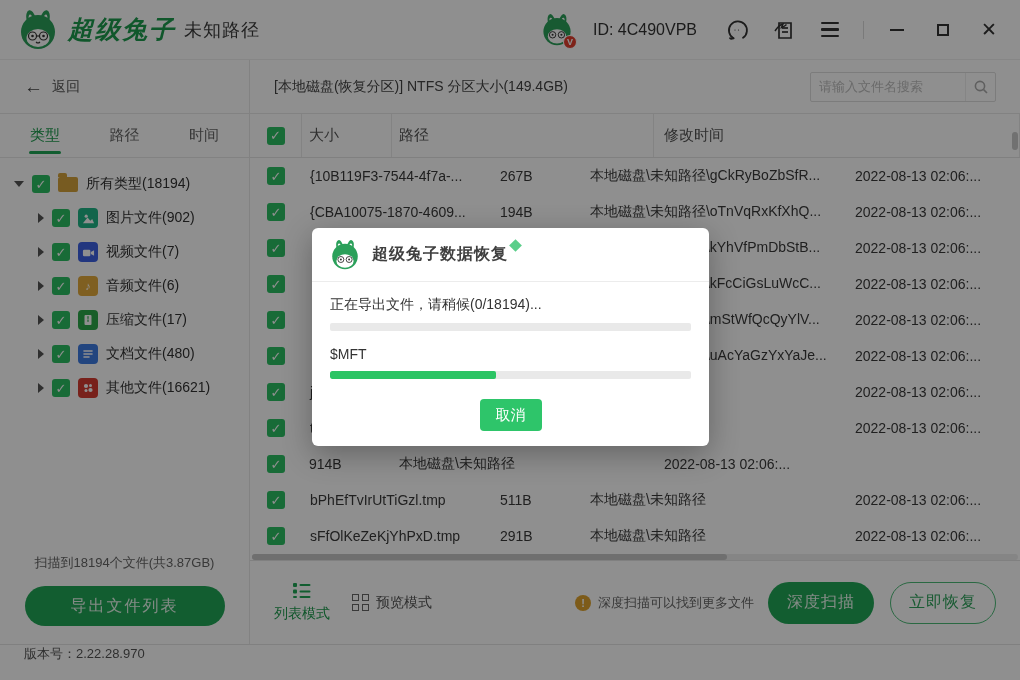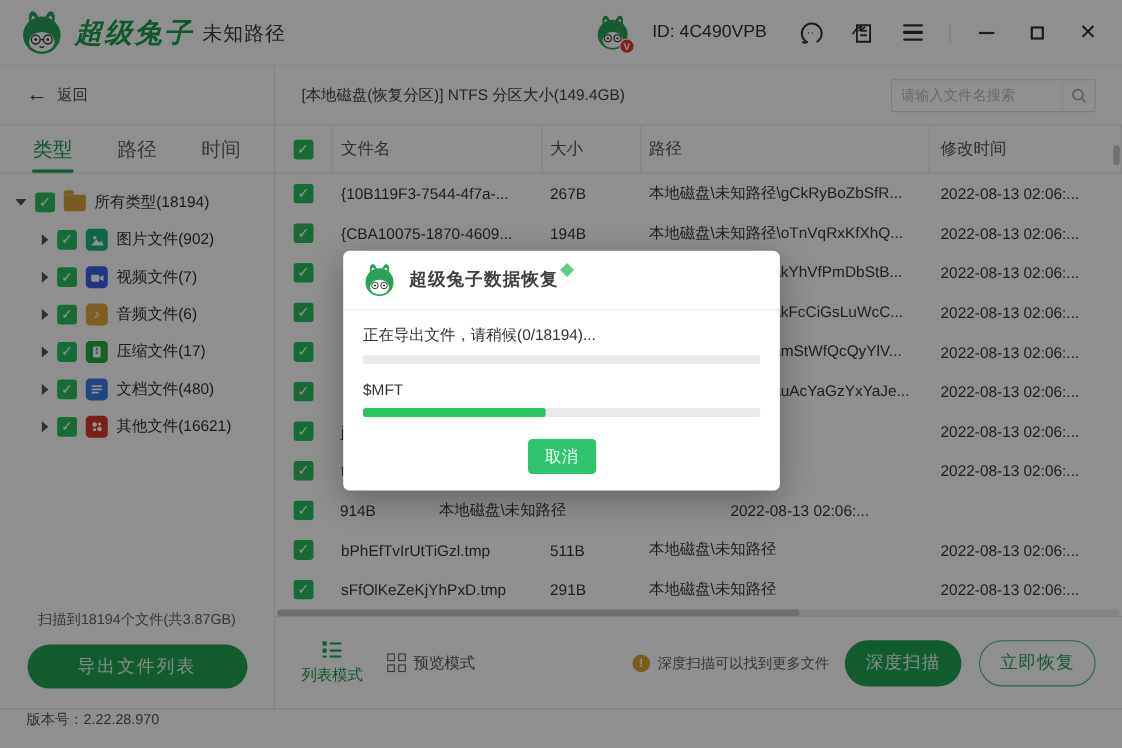--- a/index.html
+++ b/index.html
@@ -27,21 +27,21 @@
   
   .content { flex:1; display:flex; min-height:0; }
   .sidebar { width:250px; flex:0 0 auto; border-right:1px solid #e8e8e8; display:flex; flex-direction:column; background:#fff; }
   .main { flex:1; display:flex; flex-direction:column; min-width:0; position:relative; background:#fff; }
 
   
   .back-row { height:54px; display:flex; align-items:center; padding:0 24px; border-bottom:1px solid #e8e8e8; color:#555; cursor:pointer; }
   .back-arrow { font-size:19px; margin-right:9px; color:#444; }
   .back-label { font-size:14px; }
   .tabs-row { height:44px; display:flex; align-items:center; justify-content:space-between; padding:0 30px; border-bottom:1px solid #e8e8e8; }
-  .tab { font-size:18px; color:#666; cursor:pointer; position:relative; padding:11px 0;text-align:center; }
+  .tab { font-size:15px; color:#666; cursor:pointer; position:relative; padding:11px 0;text-align:center; }
   .tab.active { color:#1E9B4E; }
   .tab.active::after { content:""; position:absolute; left:-1px; right:-1px; bottom:2px; height:3px; background:#21A757; border-radius:2px; }
   .tree { padding-top:9px; }
   .tree-row { height:34px; display:flex; align-items:center; gap:8px; padding-left:14px; font-size:14px; color:#333; cursor:pointer; white-space:nowrap; }
   .tree-row.child { padding-left:38px; }
   .caret-down { width:0; height:0; border-left:5px solid transparent; border-right:5px solid transparent; border-top:6px solid #555; }
   .caret-right { width:0; height:0; border-top:5px solid transparent; border-bottom:5px solid transparent; border-left:6px solid #555; }
   .checkbox { width:18px; height:18px; background:#2BBF63; border-radius:3px; color:#fff; font-size:13px; font-weight:bold; display:flex; align-items:center; justify-content:center; flex:0 0 auto; cursor:pointer; }
   .ft-icon { width:20px; height:20px; border-radius:4px; color:#fff; display:flex; align-items:center; justify-content:center; flex:0 0 auto; font-size:11px; }
   .folder-icon { width:20px; height:15px; background:#D5A33C; border-radius:2px; position:relative; flex:0 0 auto; }
@@ -279,21 +279,20 @@
                 <line x1="10.6" y1="10.6" x2="14" y2="14"></line>
             </svg>
           </span>
         </div>
       </div>
 
       <div class="thead">
         <div class="c-check">
             <span class="checkbox">✓</span>
           </div>
-        <div class="c-name">文件名</div>
         <div class="c-size">大小</div>
         <div class="c-path">路径</div>
         <div class="c-time">修改时间</div>
       </div>
 
       <div class="tbody">
   <div class="trow">
     <div class="cell c-check">
               <span class="checkbox">✓</span>
             </div>

